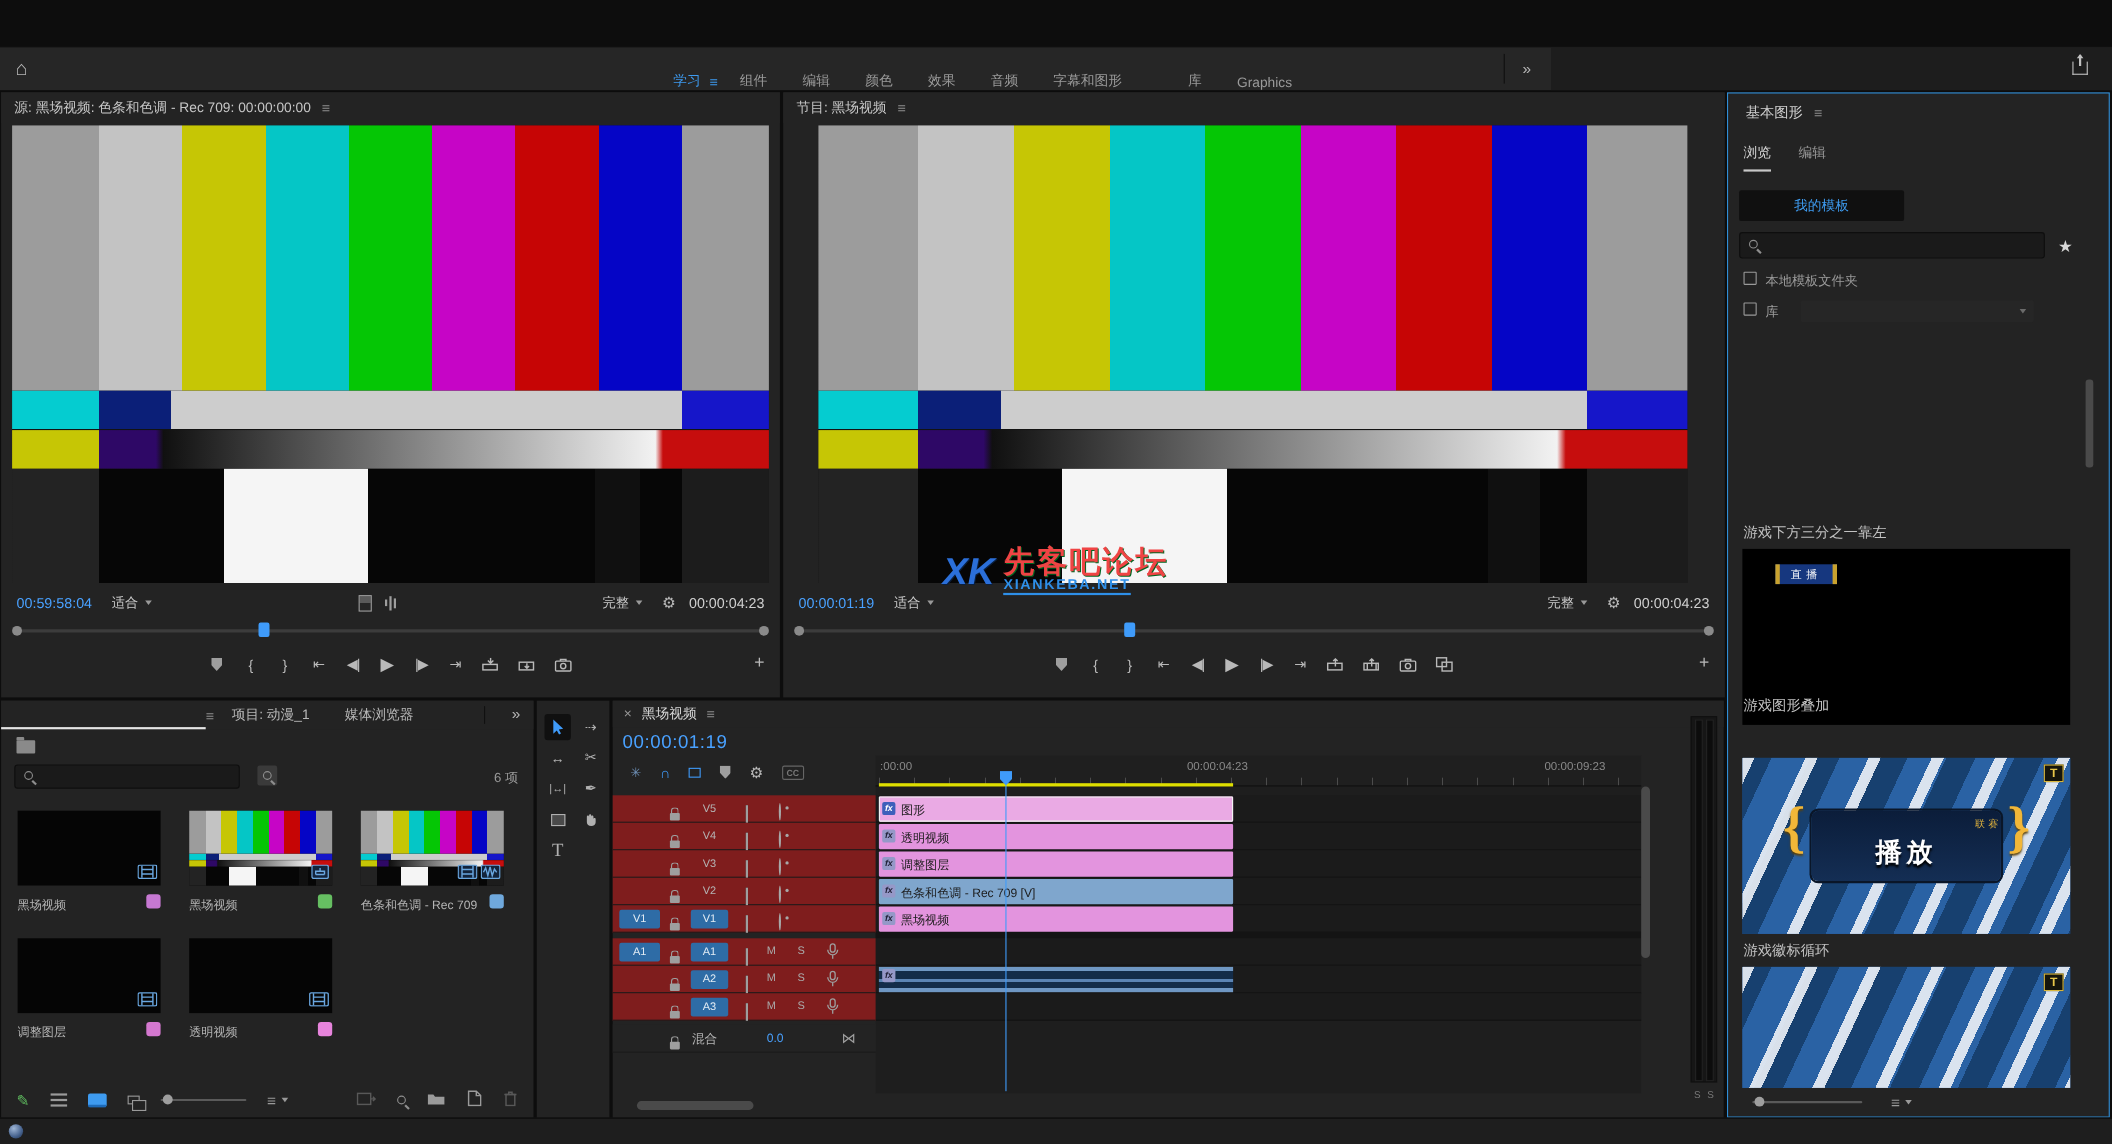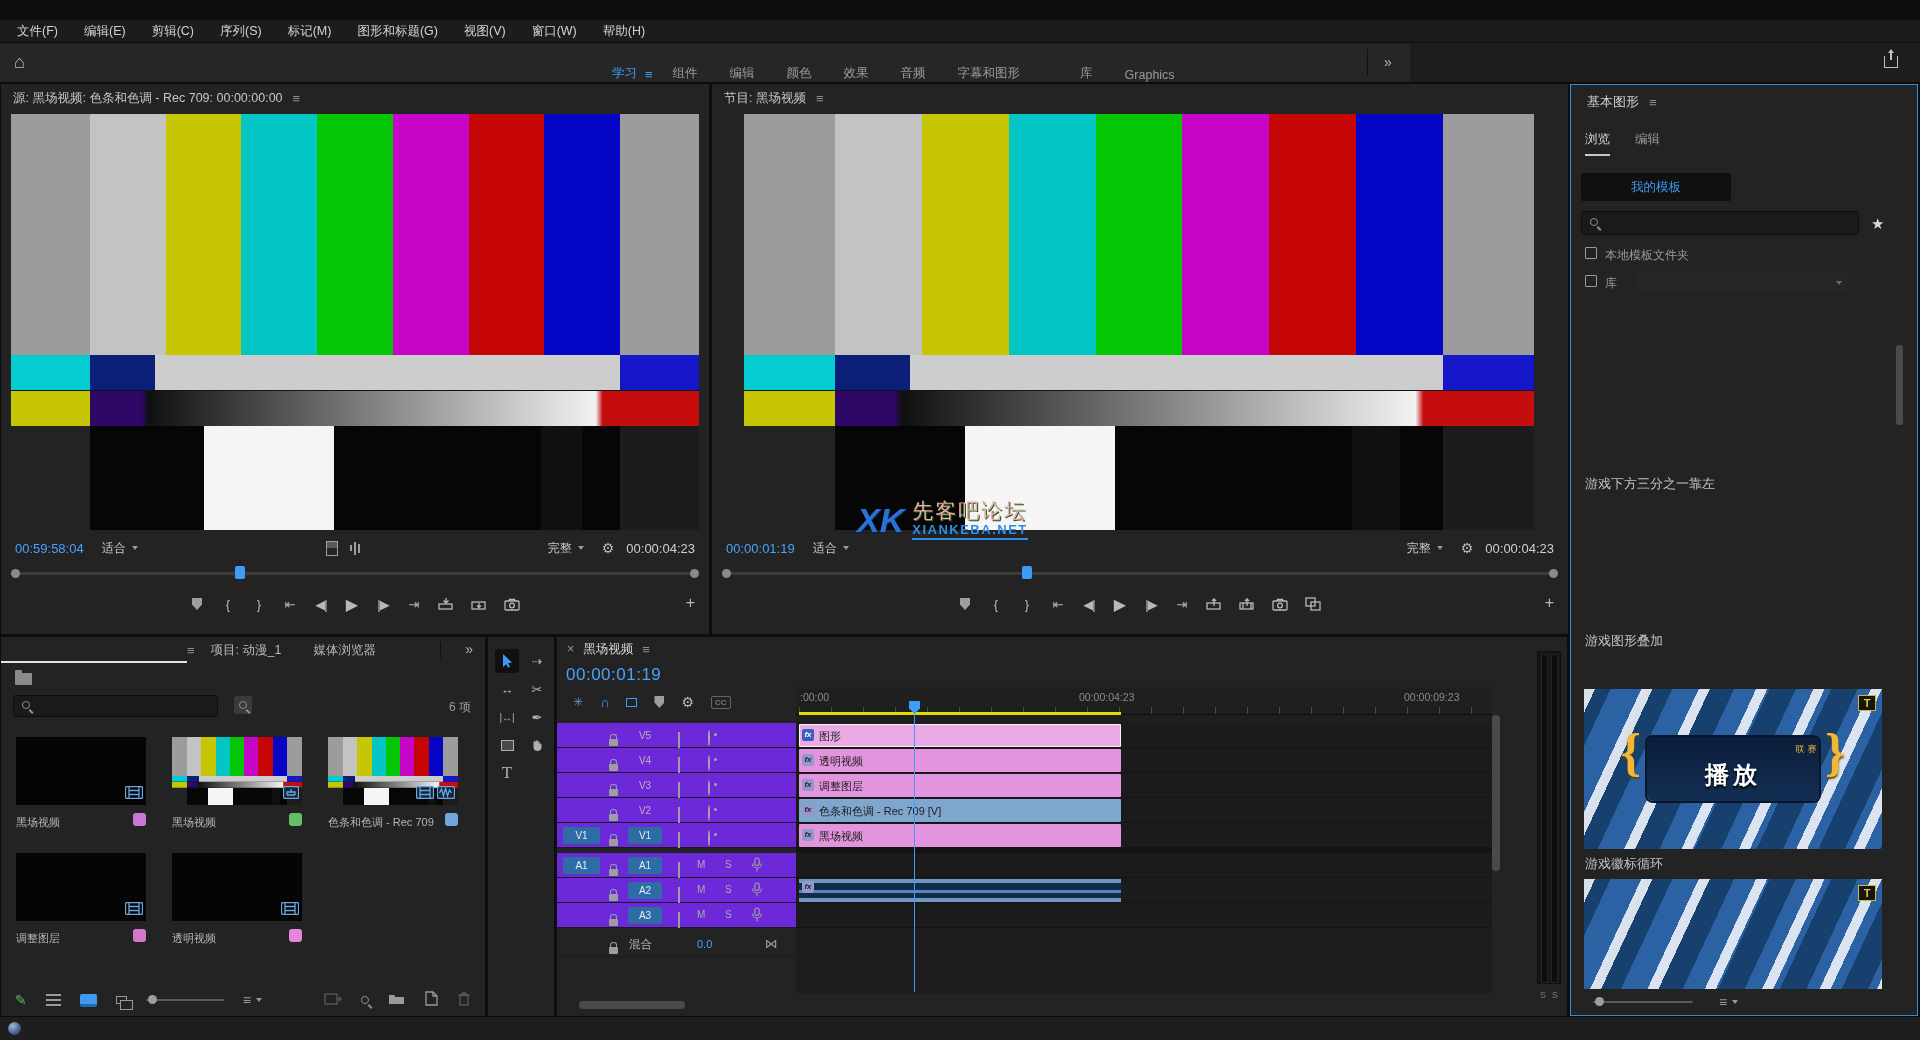--- a/index.html
+++ b/index.html
@@ -58,21 +58,21 @@
 .scrub-ph{position:absolute;top:1px;width:10px;height:13px;background:#3f9bfa;border-radius:2px}
 .mon-trans{position:absolute;left:0;right:0;top:502px;height:36px;display:flex;align-items:center;justify-content:center;gap:17px;color:#b9b9b9;font-size:13px}
 .tico{display:flex;align-items:center;justify-content:center;min-width:14px}
 .tico svg{stroke:#b9b9b9;fill:none;stroke-width:1.3}
 .pent{width:10px;height:12px;background:#9e9e9e;clip-path:polygon(0 0,100% 0,100% 55%,50% 100%,0 55%)}
 .plusbtn{position:absolute;right:14px;top:8px;font-size:16px;color:#b9b9b9}
 .pair{letter-spacing:-1px}
 
 .wm{position:absolute;left:145px;top:416px;display:flex;gap:8px;z-index:5}
 .wm-logo{font-size:34px;font-weight:bold;font-style:italic;color:#2b6fd9;text-shadow:1px 1px 0 #0a2040;line-height:40px}
-.wm-l1{font-size:21px;font-weight:normal;color:#fca5a5;letter-spacing:2px;text-shadow:1px 1px 0 #062;line-height:22px}
+.wm-l1{font-size:28px;font-weight:bold;color:#ef4444;letter-spacing:2px;text-shadow:1px 1px 0 #062;line-height:22px}
 .wm-l2{font-size:13px;font-weight:bold;color:#2e8fe8;letter-spacing:1.5px;border-bottom:2px solid #2e8fe8;padding-bottom:1px;display:inline-block}
 
 .pj-tabs{height:26px;display:flex;align-items:center;background:#232323}
 .pj-activetab{width:186px;height:100%;border-bottom:2px solid #e4e4e4}
 .pj-tab{padding:0 16px;color:#b8b8b8;font-size:12.5px;white-space:nowrap}
 .pj-ovf{position:absolute;right:12px;top:4px;color:#b5b5b5;font-size:14px}
 .pj-sep{position:absolute;right:44px;top:5px;width:1px;height:16px;background:#101010}
 .upfolder{position:absolute;left:14px;top:36px;width:17px;height:12px;background:#8a8a8a;border-radius:1px}
 .upfolder::before{content:"";position:absolute;left:0;top:-3px;width:7px;height:3px;background:#8a8a8a;border-radius:1px 1px 0 0}
 .srch{position:absolute;background:#1a1a1a;border:1px solid #0e0e0e;border-radius:3px}
@@ -110,21 +110,21 @@
 .magnet{color:#3f9bfa;font-weight:bold;font-size:13px}
 .nest{color:#6e8fb5;font-size:12px}
 .ccbox{border:1px solid #666;border-radius:2px;color:#777;font-size:8px;font-weight:bold;padding:1px 3px}
 .tl-body{position:absolute;left:239px;right:75px;top:78px;bottom:22px;background:#1e1e1e}
 .ruler{position:absolute;left:239px;right:75px;top:50px;height:28px;background:#1f1f1f;border-bottom:1px solid #0e0e0e;overflow:hidden}
 .ruler::after{content:"";position:absolute;left:3px;right:0;bottom:0;height:7px;background:repeating-linear-gradient(90deg,#4c4c4c 0 1px,transparent 1px 32px)}
 .rlab{position:absolute;top:4px;font-size:10.5px;color:#8a8a8a;white-space:nowrap}
 .workarea{position:absolute;left:242px;top:75px;width:322px;height:3px;background:#dede00;z-index:2}
 .lane{position:absolute;left:239px;right:75px;height:25px;background:#1b1b1b;border-bottom:1px solid #131313}
 .lanegap{position:absolute;left:239px;right:75px;height:5px;background:#141414}
-.trow{position:absolute;left:0;width:239px;height:25px;background:#6d28d9;border-bottom:1px solid #1a1a1a}
+.trow{position:absolute;left:0;width:239px;height:25px;background:#7f1d1d;border-bottom:1px solid #1a1a1a}
 .lock{position:relative;width:9px;height:7px;background:#9e9e9e;border-radius:1px;display:inline-block}
 .lock::before{content:"";position:absolute;left:1px;top:-5px;width:5px;height:5px;border:1.5px solid #9e9e9e;border-bottom:none;border-radius:3px 3px 0 0}
 .tbadge{font-size:10px;color:#b5b5b5;width:34px;height:17px;display:flex;align-items:center;justify-content:center;border-radius:2px}
 .tbadge.blue{background:#2e6ca6;color:#e4edf5}
 .outico{position:relative;width:11px;height:9px;border:1.2px solid #9e9e9e;background:#232323}
 .outico::before{content:"";position:absolute;left:3px;top:-4px;width:11px;height:9px;border:1.2px solid #9e9e9e;z-index:-1}
 .linkico{position:relative;width:11px;height:9px;border:1.2px solid #3f9bfa}
 .linkico::before{content:"";position:absolute;left:3px;top:-4px;width:11px;height:9px;border:1.2px solid #3f9bfa;z-index:-1}
 .eye{position:relative;width:15px;height:9px;border:1.2px solid #a8a8a8;border-radius:50%}
 .eye::after{content:"";position:absolute;left:4.8px;top:2.2px;width:3.2px;height:3.2px;background:#a8a8a8;border-radius:50%}
@@ -179,31 +179,20 @@
 
 #statusbar{position:absolute;left:0;bottom:0;right:0;height:24px;background:#1e1e1e;border-top:1px solid #0a0a0a}
 .globe{position:absolute;left:8px;top:5px;width:13px;height:13px;border-radius:50%;background:radial-gradient(circle at 35% 30%,#9fb6d6,#45618c 60%,#1e2f4c)}
 </style>
 </head>
 <body>
 
 <div id="app">
 
 
-  <div id="menubar">
-    <span class="mi">文件(F)</span>
-    <span class="mi">编辑(E)</span>
-    <span class="mi">剪辑(C)</span>
-    <span class="mi">序列(S)</span>
-    <span class="mi">标记(M)</span>
-    <span class="mi">图形和标题(G)</span>
-    <span class="mi">视图(V)</span>
-    <span class="mi">窗口(W)</span>
-    <span class="mi">帮助(H)</span>
-  </div>
 
   <div id="wsbar">
     <div class="ws-dark"></div>
     <span class="home">⌂</span>
     <div class="wstabs">
       <span class="wstab active">学习</span>
       <span class="wstab-menu">≡</span>
       <span class="wstab">组件</span>
       <span class="wstab">编辑</span>
       <span class="wstab">颜色</span>
@@ -652,20 +641,23 @@
       <span class="cb" style="left:14px;top:162px"></span>
       <span class="cblab" style="left:34px;top:162px">本地模板文件夹</span>
       <span class="cb" style="left:14px;top:190px"></span>
       <span class="cblab" style="left:34px;top:190px">库</span>
       <span class="libdd">
           <i class="caret"></i>
         </span>
 
       <span class="tlab" style="top:390px">游戏下方三分之一靠左</span>
 
+      <div class="tpl" style="top:414px">
+        <span class="ribbon">直播</span>
+      </div>
       <span class="tlab" style="top:547px">游戏图形叠加</span>
 
       <div class="tpl stripes" style="top:604px">
         <div class="t3pill">
           <span class="t3brace" style="left:-26px">{</span>
           <span class="t3brace" style="right:-26px">}</span>
           <span class="t3small">联赛</span>
           <span class="t3big">播放</span>
         </div>
         <span class="tbadgeT">T</span>

